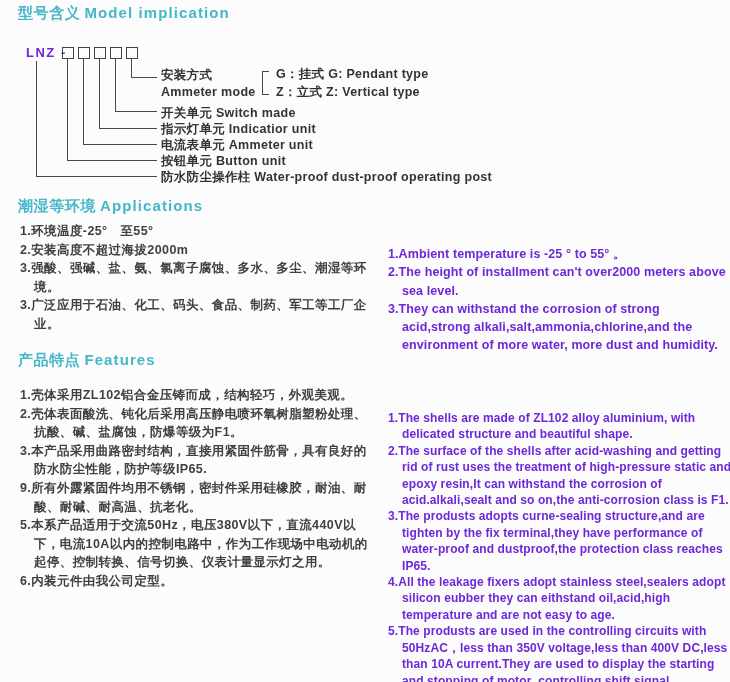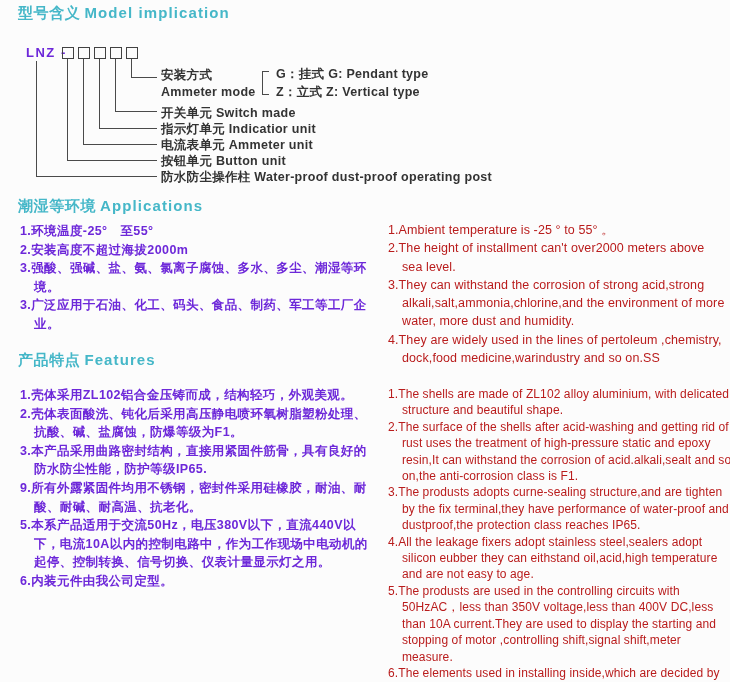--- a/index.html
+++ b/index.html
@@ -54,26 +54,27 @@
 
   
   .col{position:absolute;}
   .col .li{
     padding-left:14px;text-indent:-14px;
     margin:0;
   }
   .zh-col{
     font-size:12.5px;line-height:18.6px;
     font-weight:600;letter-spacing:0.4px;
-    color:#6d28d9;
+    color:#404040;
   }
   .en-col{
     font-size:12.5px;line-height:18.3px;
-    font-weight:400;letter-spacing:0.1px;
-    color:#b91c1c;
+    font-weight:700;letter-spacing:0.1px;
+    color:#6d28d9;
+    margin-top:24px;
   }
   .en-col.feat{
     font-size:12px;line-height:16.4px;
   }
 </style>
 </head>
 <body>
 
 <div class="page">
 
@@ -122,21 +123,20 @@
     <p class="li">1.环境温度-25°　至55°</p>
     <p class="li">2.安装高度不超过海拔2000m</p>
     <p class="li">3.强酸、强碱、盐、氨、氯离子腐蚀、多水、多尘、潮湿等环境。</p>
     <p class="li">3.广泛应用于石油、化工、码头、食品、制药、军工等工厂企业。</p>
   </div>
 
   <div class="col en-col" style="left:388px;top:221px;width:340px;">
     <p class="li">1.Ambient temperature is -25 ° to 55° 。</p>
     <p class="li">2.The height of installment can't over2000 meters above sea level.</p>
     <p class="li">3.They can withstand the corrosion of strong acid,strong alkali,salt,ammonia,chlorine,and the environment of more water, more dust and humidity.</p>
-    <p class="li">4.They are widely used in the lines of pertoleum ,chemistry, dock,food medicine,warindustry and so on.SS</p>
   </div>
 
   <div class="sec-title" style="top:351px;">
     <span class="zh">产品特点</span><span class="en">Features</span>
   </div>
 
   <div class="col zh-col" style="left:20px;top:386px;width:356px;">
     <p class="li">1.壳体采用ZL102铝合金压铸而成，结构轻巧，外观美观。</p>
     <p class="li">2.壳体表面酸洗、钝化后采用高压静电喷环氧树脂塑粉处理、抗酸、碱、盐腐蚀，防爆等级为F1。</p>
     <p class="li">3.本产品采用曲路密封结构，直接用紧固件筋骨，具有良好的防水防尘性能，防护等级IP65.</p>

